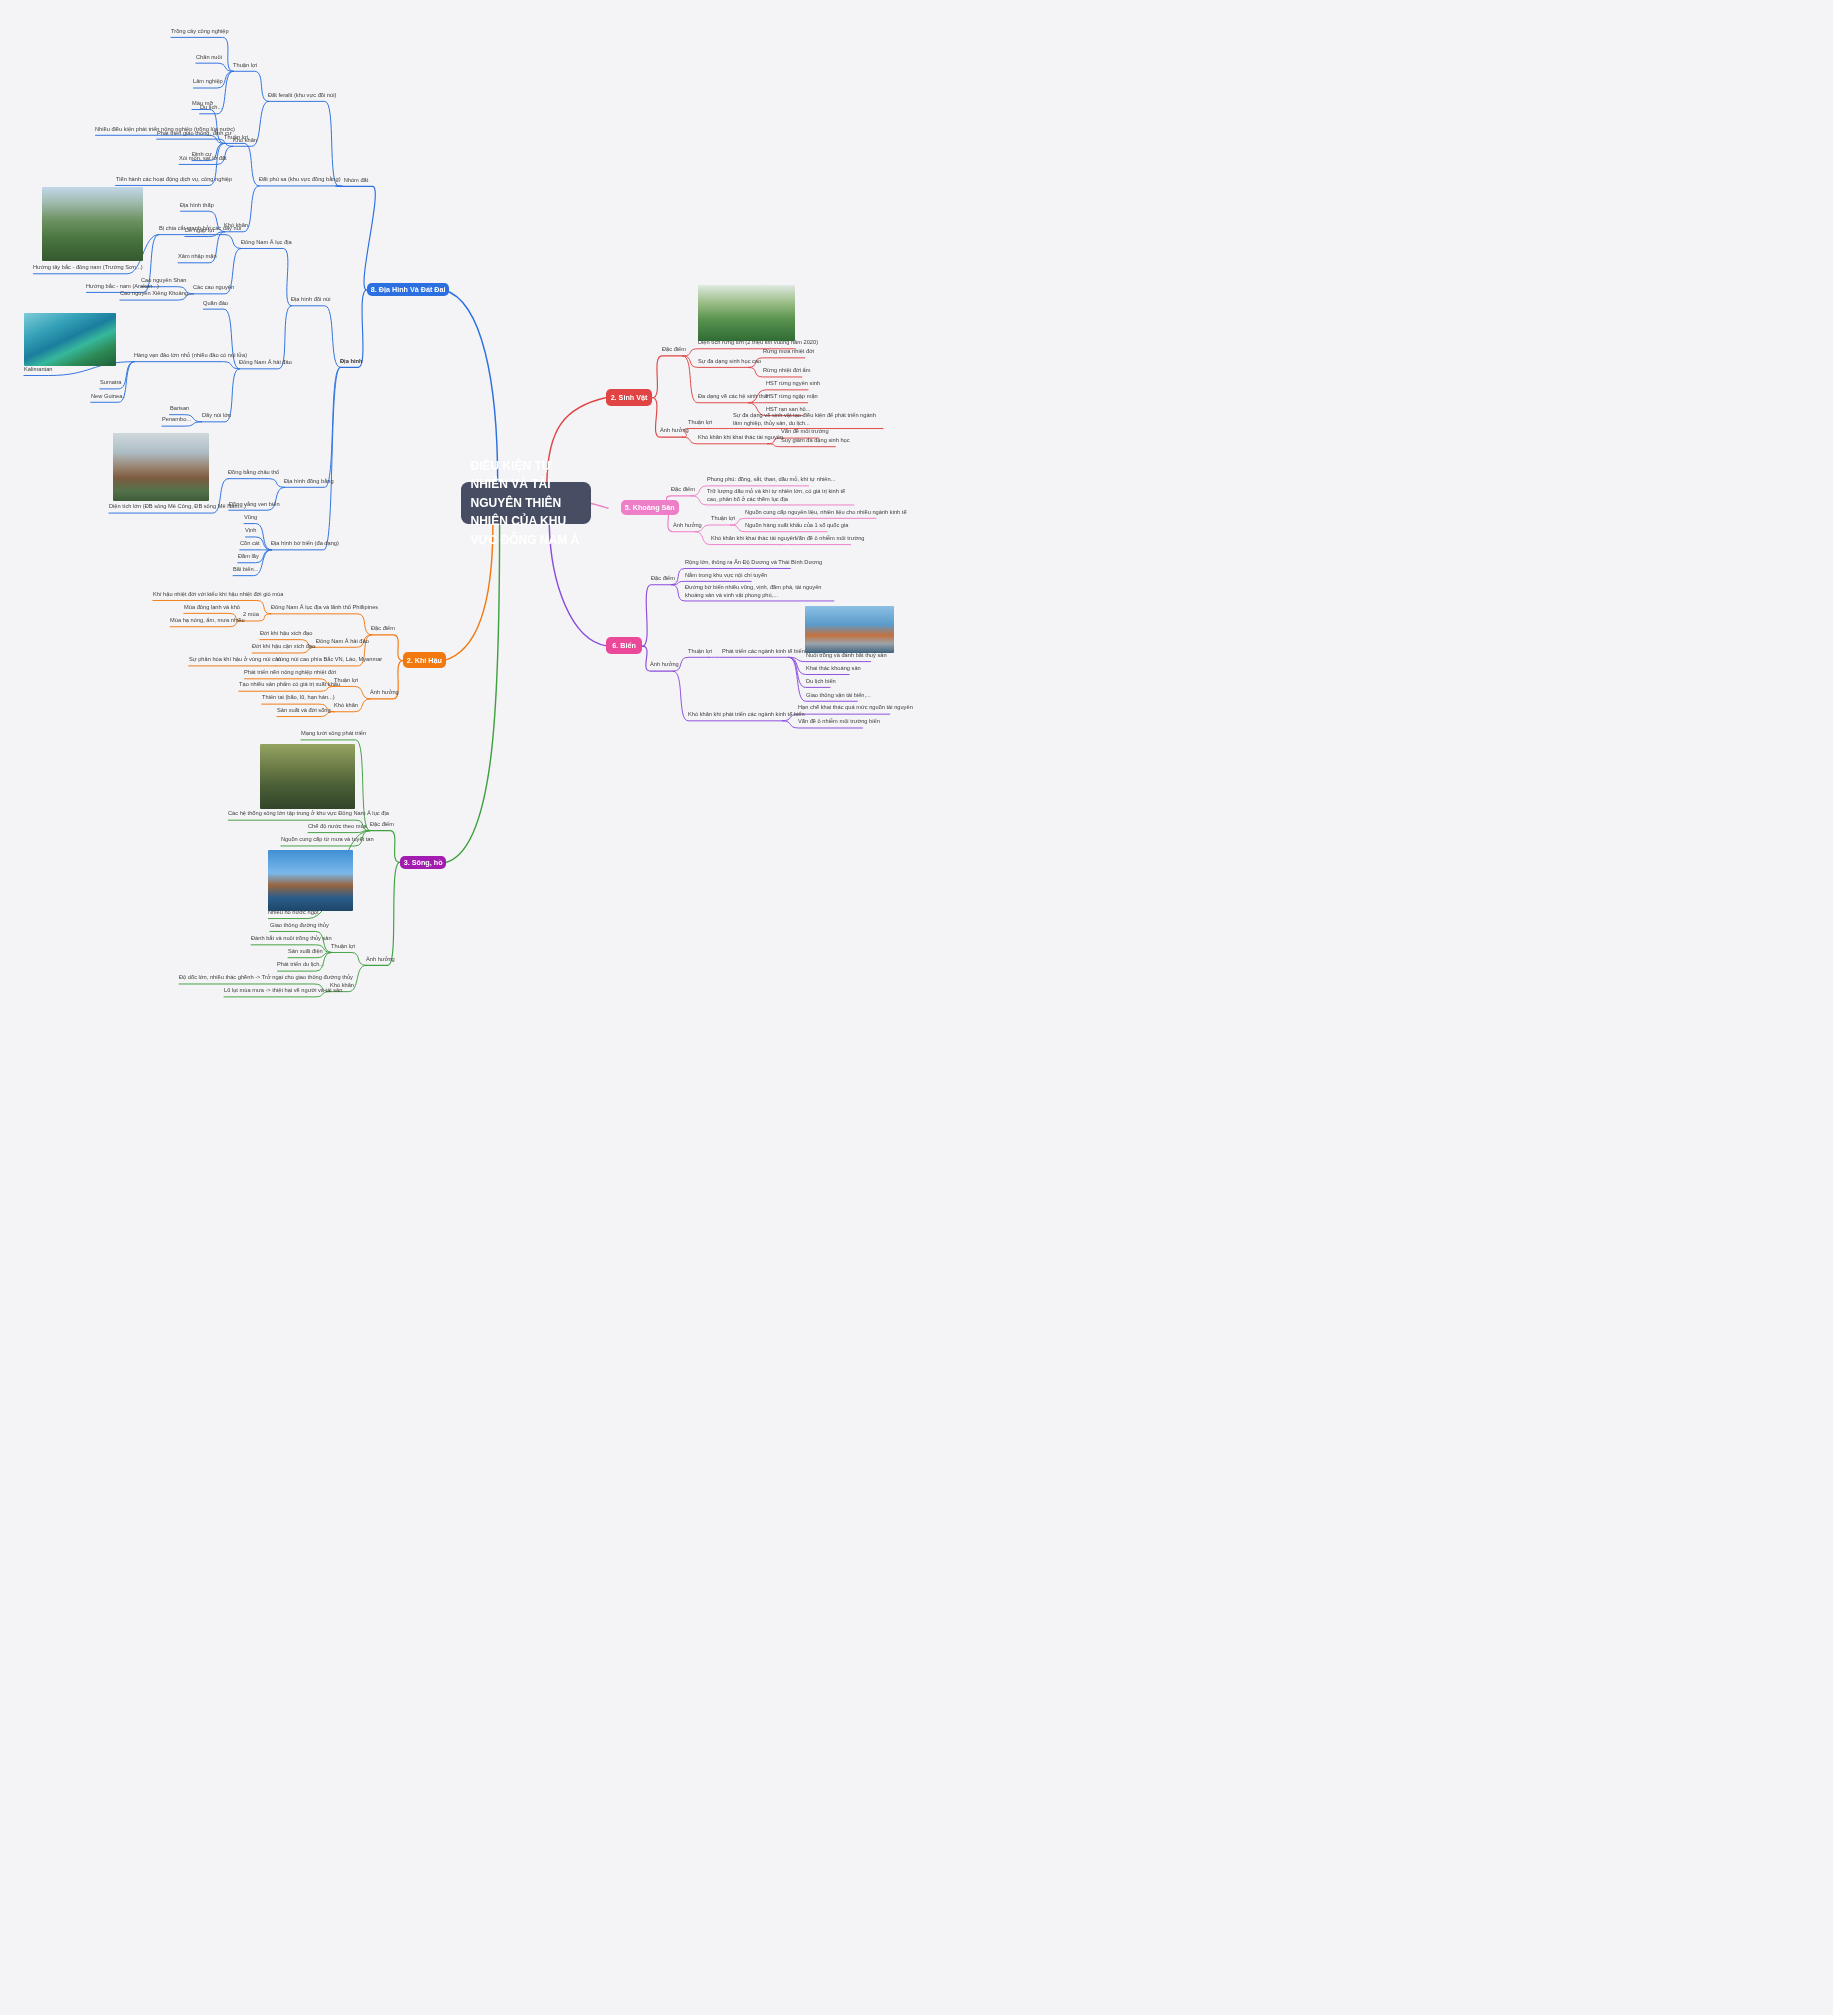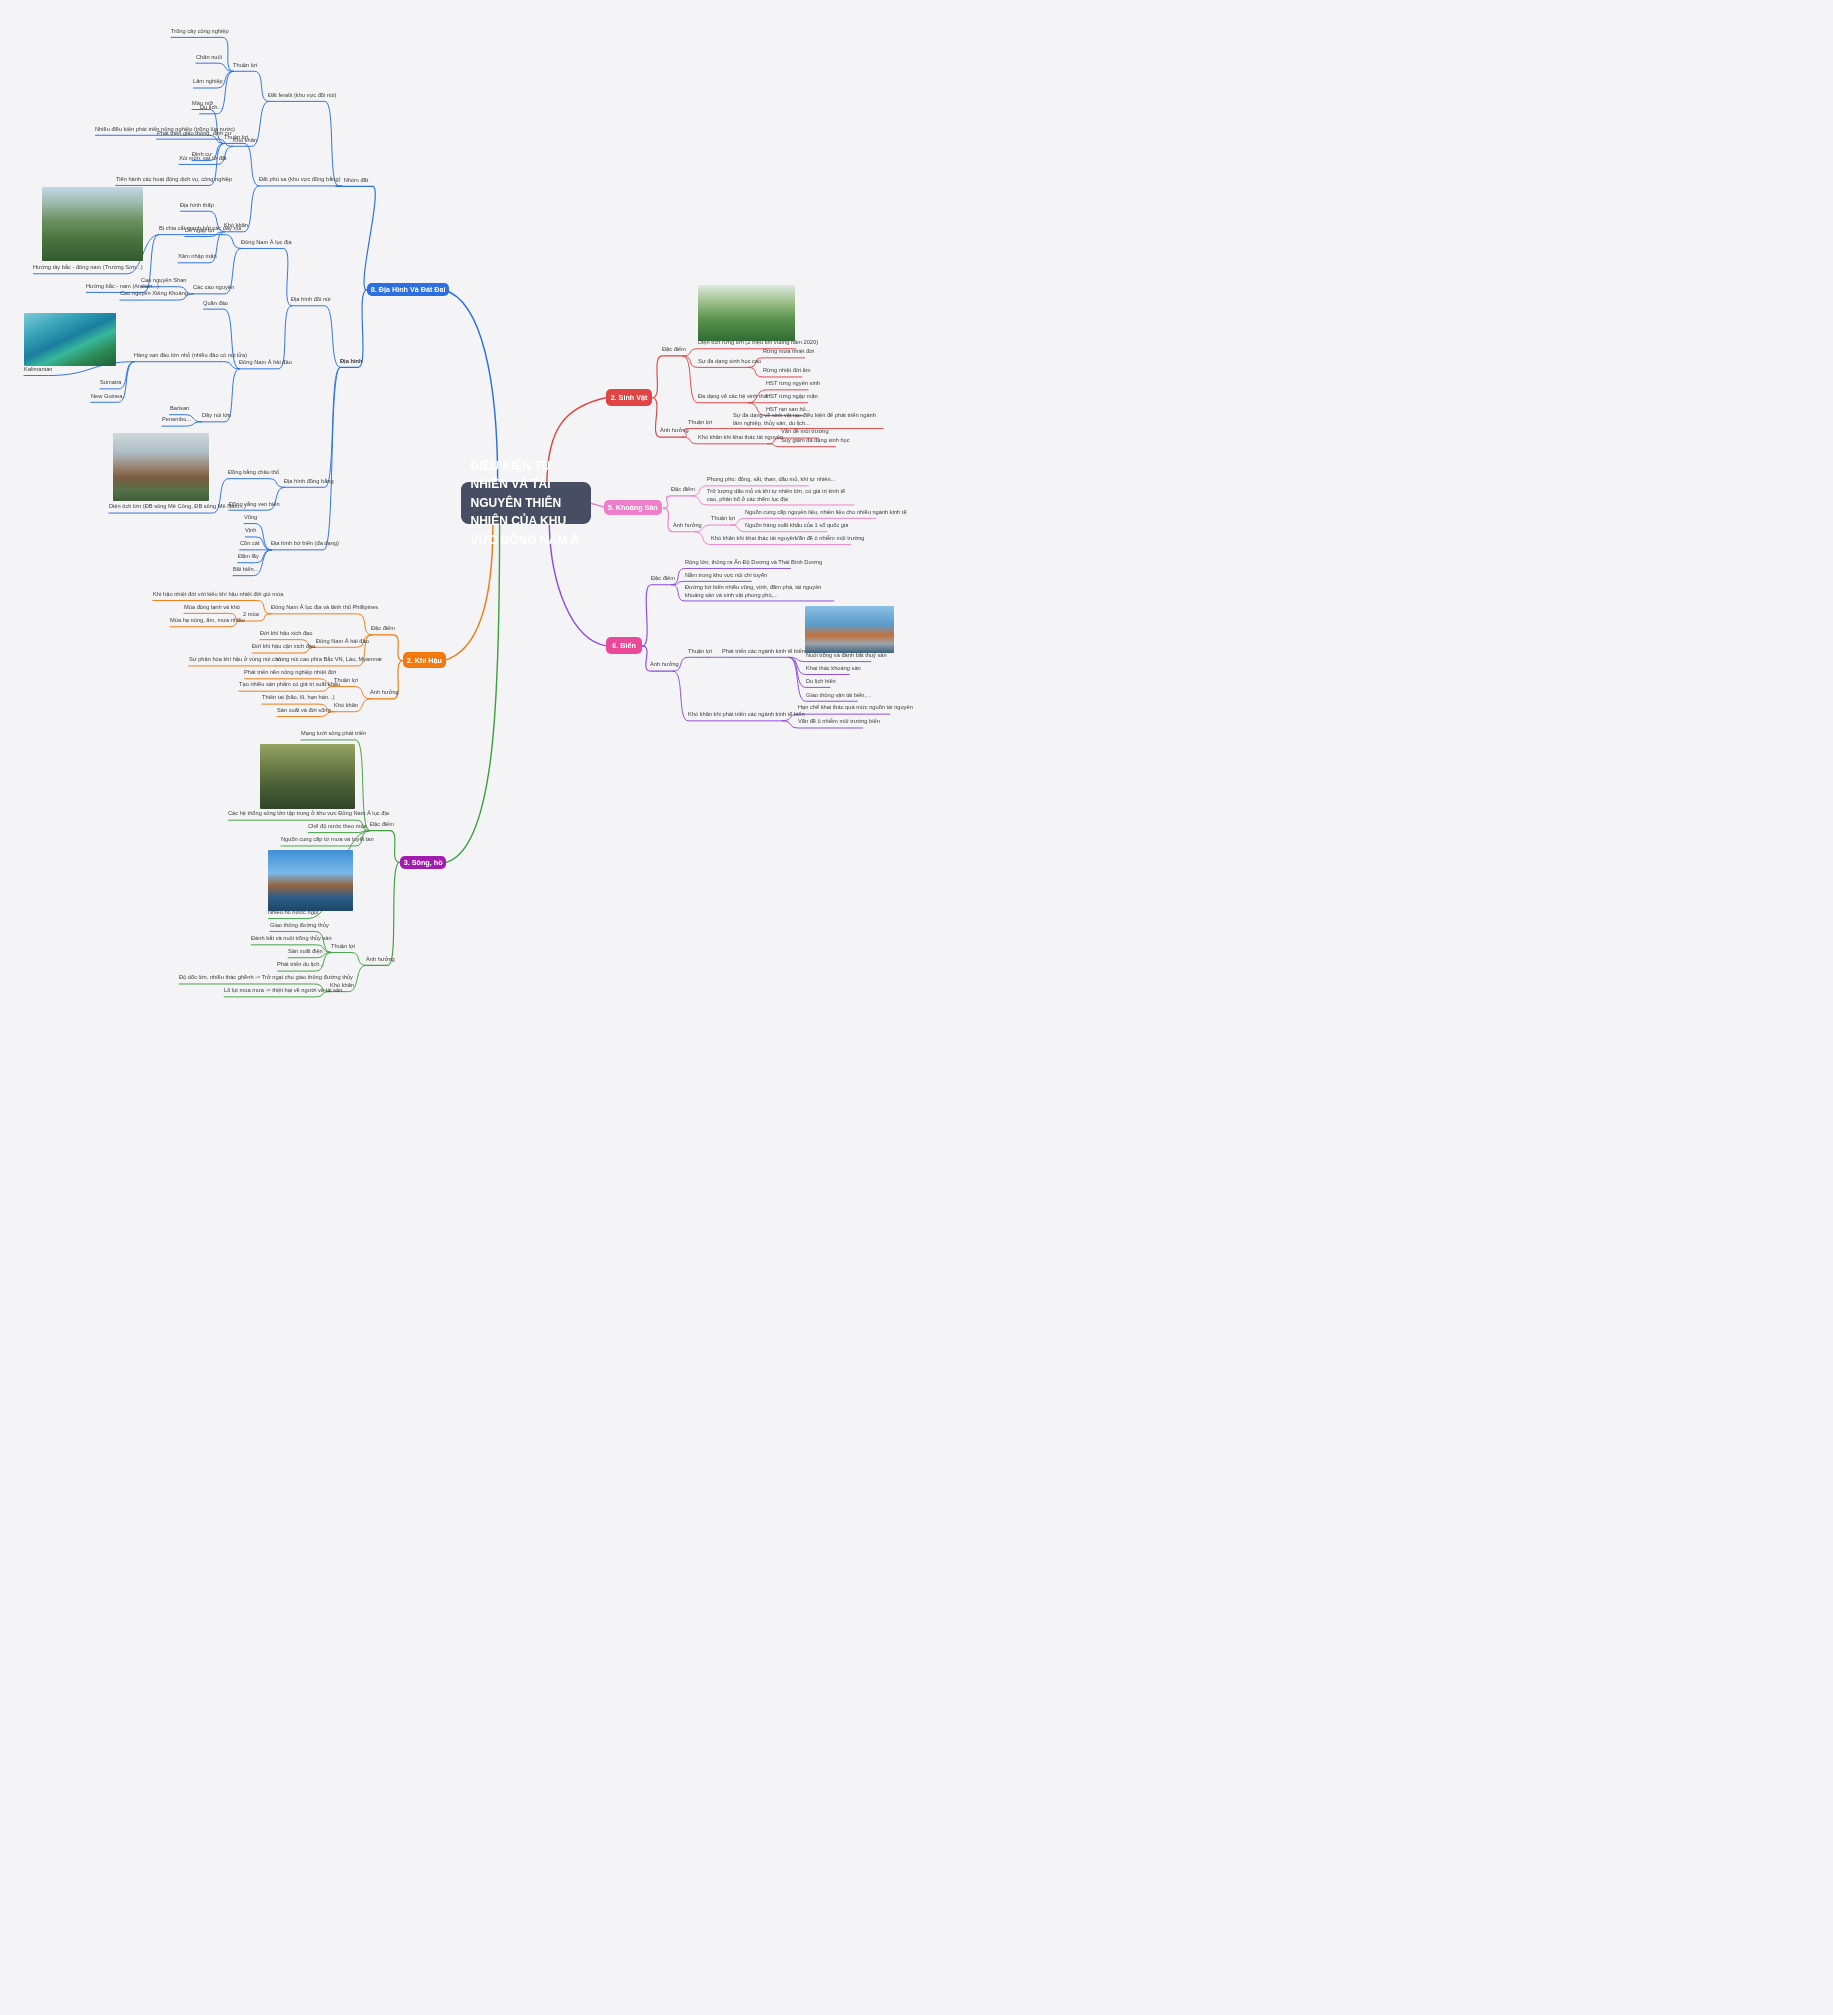--- a/index.html
+++ b/index.html
@@ -168,21 +168,21 @@
   <div class="photo g-village" style="left: 268px; top: 850px; width: 85px; height: 61px;"></div>
 
   <div id="center-node" style="left: 461px; top: 482px; width: 130px; height: 42px;">
     <span>ĐIỀU KIỆN TỰ NHIÊN VÀ TÀI NGUYÊN THIÊN NHIÊN CỦA KHU VỰC ĐÔNG NAM Á</span>
   </div>
 
   <div class="bnode" style="left: 367px; top: 283px; min-width: 77px; height: 13.4px; background: rgb(43, 111, 224);">8. Địa Hình Và Đất Đai</div>
   <div class="bnode" style="left: 403px; top: 652px; min-width: 41px; height: 16px; background: rgb(242, 121, 15);">2. Khí Hậu</div>
   <div class="bnode" style="left: 400px; top: 856px; min-width: 45px; height: 13px; background: #a21caf;">3. Sông, hồ</div>
   <div class="bnode" style="left: 606px; top: 389px; min-width: 46px; height: 16.7px; background: rgb(224, 68, 68);">2. Sinh Vật</div>
-  <div class="bnode" style="left: 604px; top: 500px; min-width: 55px; height: 15px; background: rgb(238, 126, 199);">5. Khoáng Sản</div>
+  <div class="bnode" style="left: 621px; top: 500px; min-width: 55px; height: 15px; background: rgb(238, 126, 199);">5. Khoáng Sản</div>
   <div class="bnode" style="left: 606px; top: 637px; min-width: 36px; height: 16.7px; background: #ec4899;">6. Biển</div>
 <div class="label alignC" style="left: 171px; top: 36px; width: 52px;">Trồng cây công nghiệp</div>
     <div class="label alignC" style="left: 196px; top: 62px; width: 21.5px;">Chăn nuôi</div>
     <div class="label alignC" style="left: 193px; top: 86px; width: 24px;">Lâm nghiệp</div>
     <div class="label alignC" style="left: 200px; top: 112px; width: 17.7px;">Du lịch...</div>
     <div class="label alignC" style="left: 233px; top: 70px; width: 21.5px;">Thuận lợi</div>
     <div class="label alignC" style="left: 157px; top: 138px; width: 61px;">Phát triển giao thông, định cư</div>
     <div class="label alignC" style="left: 179px; top: 163px; width: 38px;">Xói mòn, sạt lở đất</div>
     <div class="label alignC" style="left: 233px; top: 145px; width: 19px;">Khó khăn</div>
     <div class="label alignC" style="left: 268px; top: 100px; width: 56px;">Đất feralit (khu vực đồi núi)</div>

